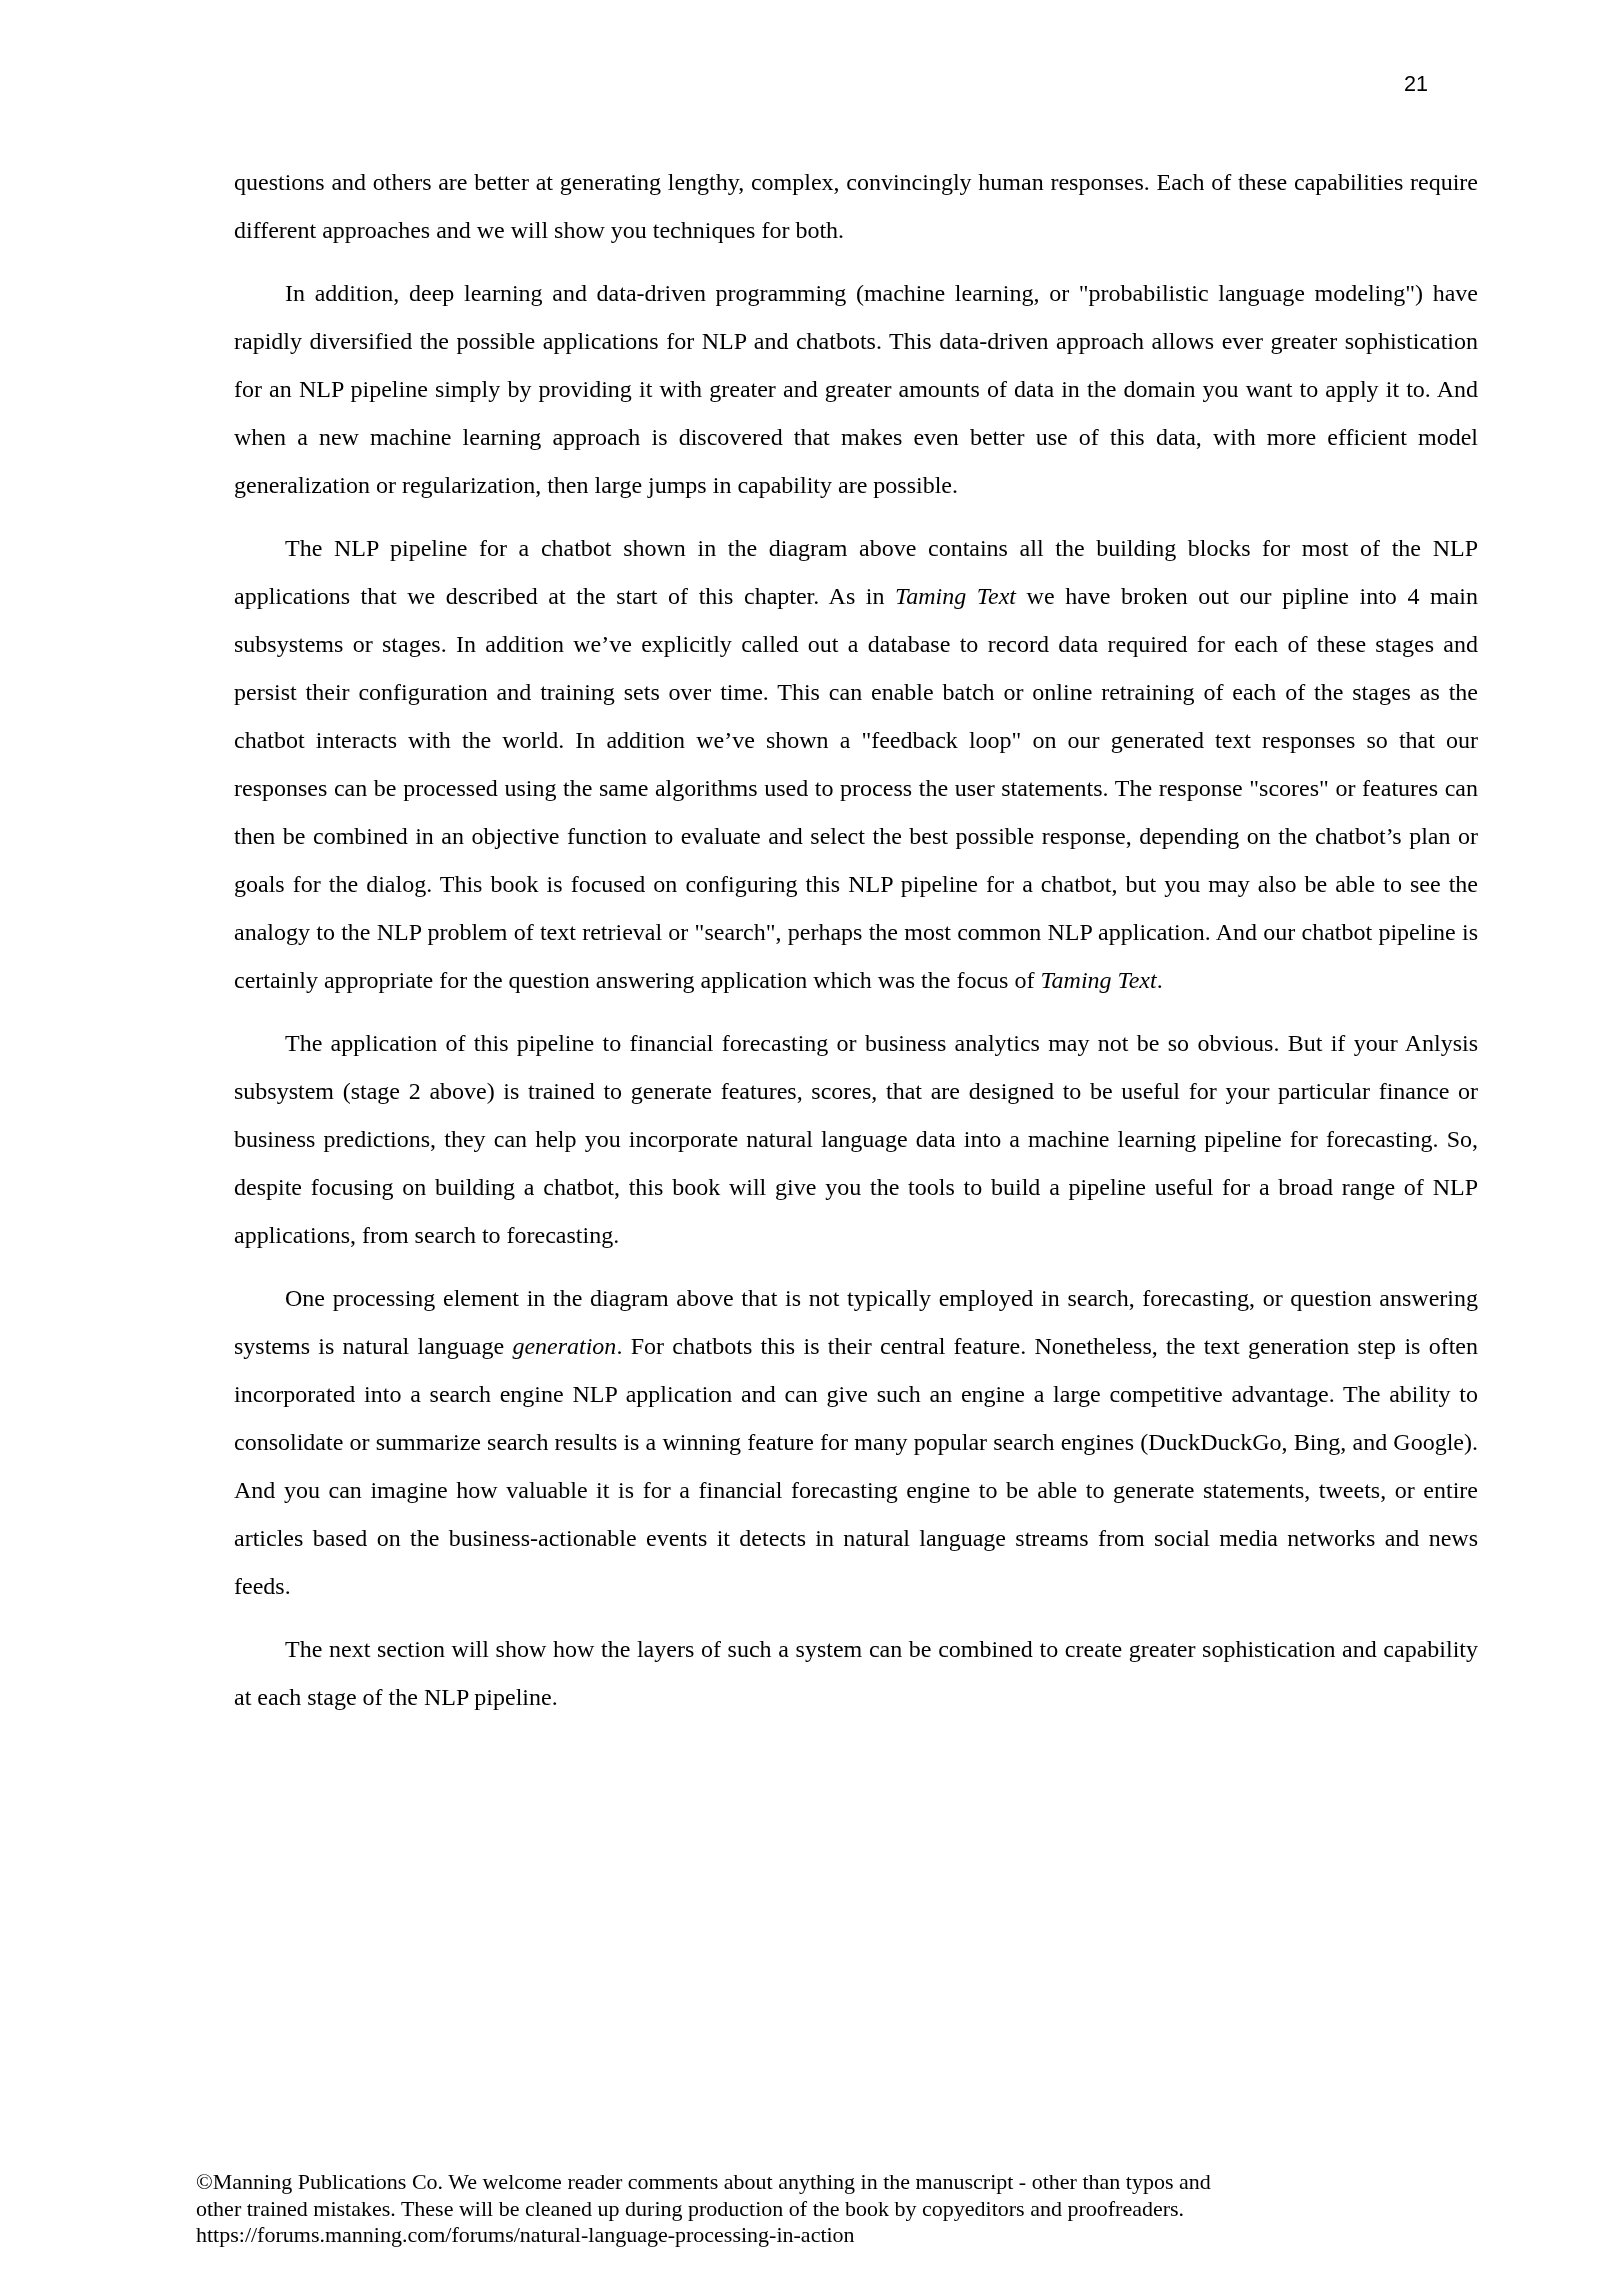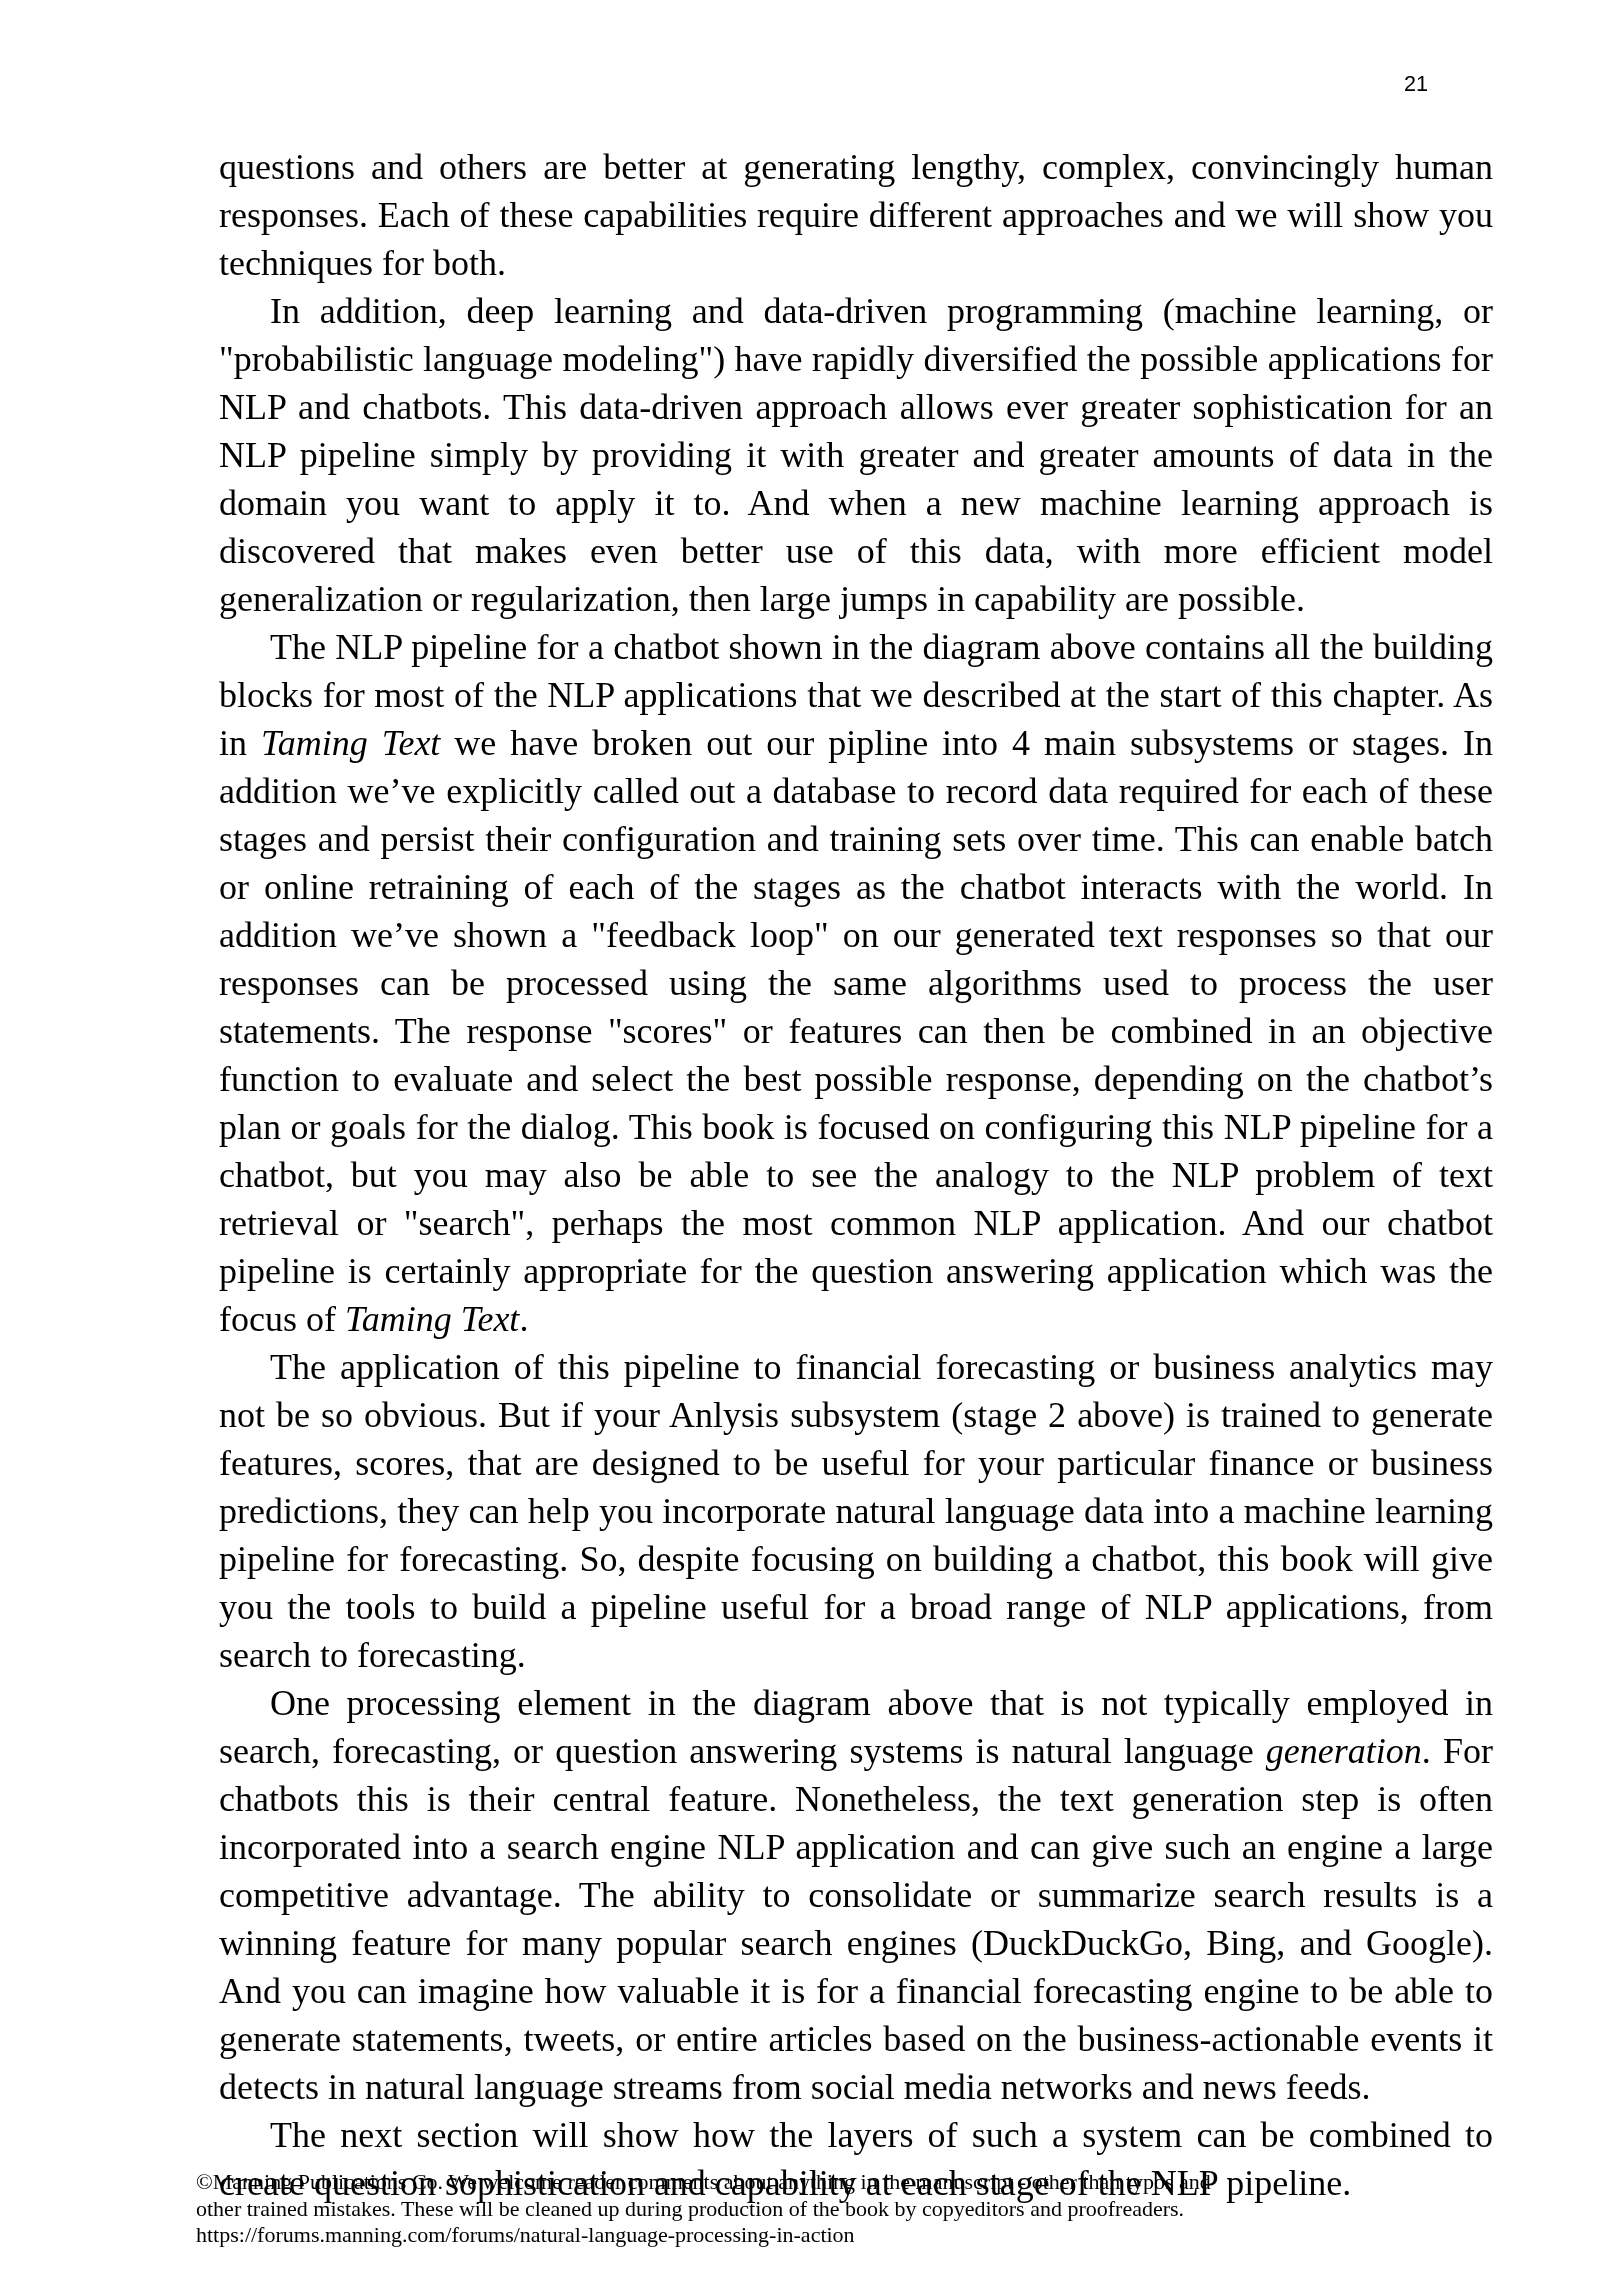--- a/index.html
+++ b/index.html
@@ -24,22 +24,22 @@
     font-size: 21.6px;
     line-height: 25.5px;
   }
   .body-text {
     position: absolute;
     top: 143px;
     left: 219px;
     width: 1274px;
   }
   .para {
-    margin: 0;
-    font-size: 36px;
+    margin: 15px;
+    font-size: 24px;
     line-height: 48px;
     text-align: justify;
     text-indent: 51px;
     hyphens: none;
   }
   .para.no-indent {
     text-indent: 0;
   }
   .para em {
   }
@@ -60,21 +60,21 @@
 <body>
 
 <div class="page-number">21</div>
 
 <div class="body-text">
   <p class="para no-indent"><span>questions and others are better at generating lengthy, complex, convincingly human responses. Each of these capabilities require different approaches and we will show you techniques for both.</span></p>
   <p class="para"><span>In addition, deep learning and data-driven programming (machine learning, or "probabilistic language modeling") have rapidly diversified the possible applications for NLP and chatbots. This data-driven approach allows ever greater sophistication for an NLP pipeline simply by providing it with greater and greater amounts of data in the domain you want to apply it to. And when a new machine learning approach is discovered that makes even better use of this data, with more efficient model generalization or regularization, then large jumps in capability are possible.</span></p>
   <p class="para"><span>The NLP pipeline for a chatbot shown in the diagram above contains all the building blocks for most of the NLP applications that we described at the start of this chapter. As in </span><em>Taming Text</em><span> we have broken out our pipline into 4 main subsystems or stages. In addition we’ve explicitly called out a database to record data required for each of these stages and persist their configuration and training sets over time. This can enable batch or online retraining of each of the stages as the chatbot interacts with the world. In addition we’ve shown a "feedback loop" on our generated text responses so that our responses can be processed using the same algorithms used to process the user statements. The response "scores" or features can then be combined in an objective function to evaluate and select the best possible response, depending on the chatbot’s plan or goals for the dialog. This book is focused on configuring this NLP pipeline for a chatbot, but you may also be able to see the analogy to the NLP problem of text retrieval or "search", perhaps the most common NLP application. And our chatbot pipeline is certainly appropriate for the question answering application which was the focus of </span><em>Taming Text</em><span>.</span></p>
   <p class="para"><span>The application of this pipeline to financial forecasting or business analytics may not be so obvious. But if your Anlysis subsystem (stage 2 above) is trained to generate features, scores, that are designed to be useful for your particular finance or business predictions, they can help you incorporate natural language data into a machine learning pipeline for forecasting. So, despite focusing on building a chatbot, this book will give you the tools to build a pipeline useful for a broad range of NLP applications, from search to forecasting.</span></p>
   <p class="para"><span>One processing element in the diagram above that is not typically employed in search, forecasting, or question answering systems is natural language </span><em>generation</em><span>. For chatbots this is their central feature. Nonetheless, the text generation step is often incorporated into a search engine NLP application and can give such an engine a large competitive advantage. The ability to consolidate or summarize search results is a winning feature for many popular search engines (DuckDuckGo, Bing, and Google). And you can imagine how valuable it is for a financial forecasting engine to be able to generate statements, tweets, or entire articles based on the business-actionable events it detects in natural language streams from social media networks and news feeds.</span></p>
-  <p class="para"><span>The next section will show how the layers of such a system can be combined to create question sophistication and capability at each stage of the NLP pipeline.</span></p>
+  <p class="para"><span>The next section will show how the layers of such a system can be combined to create greater sophistication and capability at each stage of the NLP pipeline.</span></p>
 </div>
 
 <div class="footer">
   <div>©Manning Publications Co. We welcome reader comments about anything in the manuscript - other than typos and</div>
   <div>other trained mistakes. These will be cleaned up during production of the book by copyeditors and proofreaders.</div>
   <div>https://forums.manning.com/forums/natural-language-processing-in-action</div>
 </div>
 
 
 </body></html>

